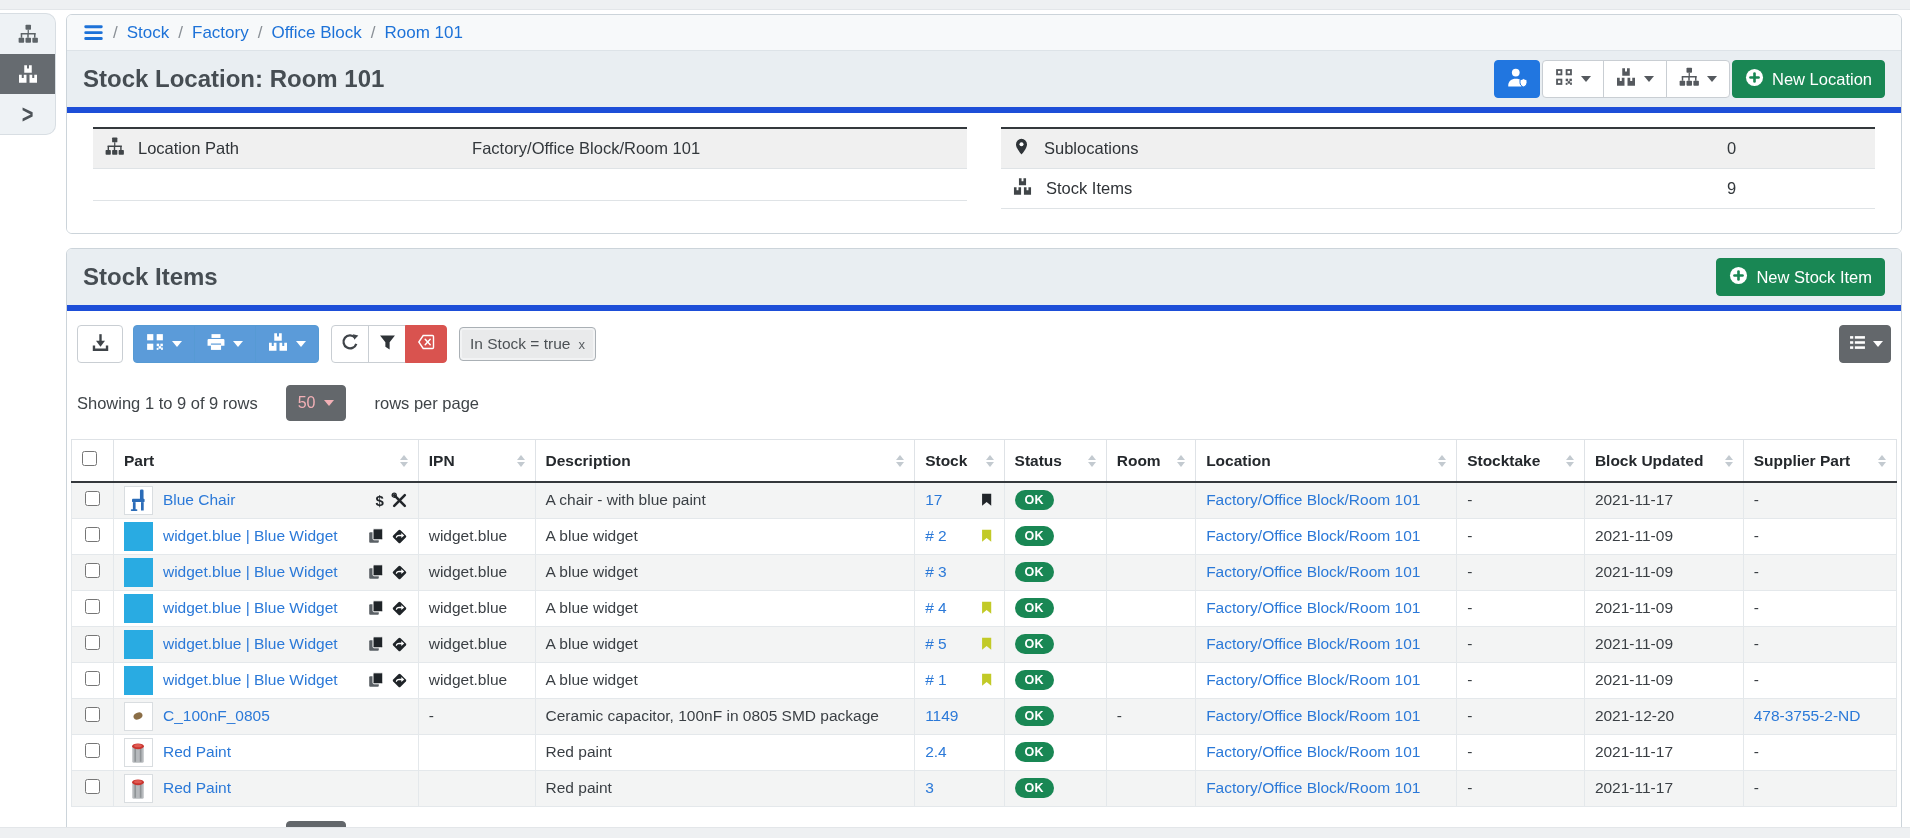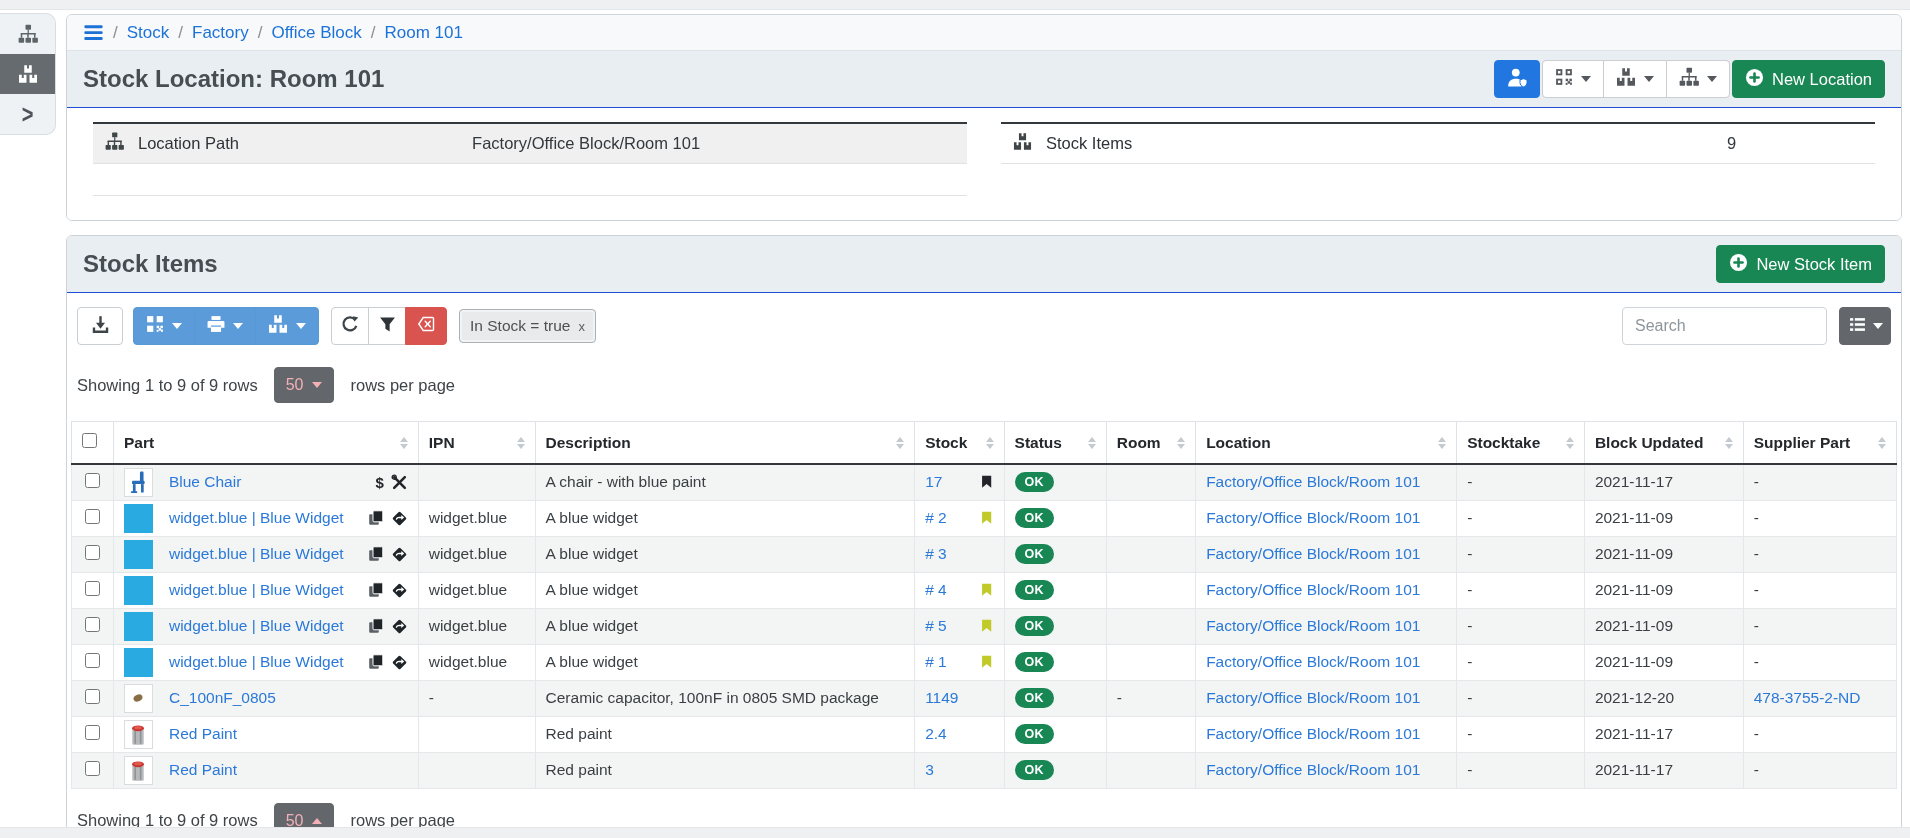--- a/index.html
+++ b/index.html
@@ -18,21 +18,21 @@
   .chevron-text { font-size:20px; font-weight:600; color:#4d5archive358; transform:scaleY(1.3); color:#4d5358; }
 
   
   .content { margin:4px 8px 0 66px; }
   .card { background:#fff; border:1px solid #ccd4da; border-radius:6px; overflow:hidden; }
 
   .breadcrumb-bar { background:#f7f9fa; padding:7px 16px; display:flex; align-items:center; gap:9px; font-size:17px; }
   .breadcrumb-bar a { color:#1d72d8; text-decoration:none; }
   .crumb-sep { color:#8a9096; }
 
-  .panel-header { background:#e9eef2; border-top:1px solid #dde3e8; border-bottom:1px solid #1d4ed8;
+  .panel-header { background:#e9eef2; border-top:1px solid #dde3e8; border-bottom:6px solid #1d4ed8;
     padding:9px 16px; display:flex; align-items:center; }
   .panel-title { font-size:24px; font-weight:600; color:#464d53; }
   .spacer { flex:1; }
 
   
   .btn { height:38px; display:inline-flex; align-items:center; justify-content:center; gap:8px;
     border:1px solid #c9ced3; background:#fff; border-radius:4px; padding:0 12px; font-size:16px; cursor:pointer; }
   .btn-primary { background:#2176e0; border-color:#2176e0; color:#fff; }
   .btn-blue { background:#5b9bd9; border-color:#569ad4; color:#fff; }
   .btn-green { background:#198754; border-color:#198754; color:#fff; font-size:16.5px; }
@@ -58,38 +58,38 @@
   .dt-right td.val { width:160px; }
 
   
   .toolbar { display:flex; align-items:center; padding:14px 10px 12px 10px; gap:12px; }
   .chip { display:inline-flex; align-items:center; gap:8px; border:1px solid #aab0b5; background:#e9eaeb;
     border-radius:4px; padding:7px 10px; font-size:15.5px; color:#4c5155; box-shadow:0 0 0 2px #f2f3f4 inset; cursor:pointer; }
   .chip .chip-x { font-size:13px; color:#5a5f63; }
   .search-input { width:205px; height:38px; border:1px solid #ced4da; border-radius:4px; padding:0 12px; font-size:16px; color:#495057; }
   .search-input::placeholder { color:#8d959c; }
 
-  .showing-row { display:flex; align-items:center; gap:16px; padding:10px 10px 12px 10px; font-size:16.5px; color:#3f4448; }
+  .showing-row { display:flex; align-items:center; gap:28px; padding:10px 10px 12px 10px; font-size:16.5px; color:#3f4448; }
   .page-size-btn { height:36px; padding:0 11px; gap:9px; color:#f2b0b6; font-size:16px; }
 
   
   .table-wrap { padding:6px 4px 0 4px; }
   table.stock-table { width:100%; border-collapse:collapse; table-layout:fixed; font-size:15.5px; }
   .stock-table th { border:1px solid #dee2e6; border-bottom:2px solid #34383c; padding:11px 10px; text-align:left;
     font-weight:700; color:#24282c; cursor:pointer; }
   .stock-table td { border:1px solid #e4e8eb; padding:0 10px; height:36px; vertical-align:middle; color:#3a3f44; }
   .stock-table tbody tr:nth-child(odd) td { background:#f3f4f4; }
   .stock-table a { color:#2b79d8; text-decoration:none; }
   .th-inner { display:flex; align-items:center; }
   .sort-carets { margin-left:auto; display:flex; flex-direction:column; gap:2px; padding-left:6px; }
   .sort-carets i { display:block; width:0; height:0; border-left:4.5px solid transparent; border-right:4.5px solid transparent; }
   .sort-carets .up { border-bottom:5px solid #c3cad0; }
   .sort-carets .dn { border-top:5px solid #c3cad0; }
 
-  .cell-part { display:flex; align-items:center; gap:16px; }
+  .cell-part { display:flex; align-items:center; gap:10px; }
   .thumb { width:29px; height:29px; border:1px solid #d9dde0; background:#fff; display:flex; align-items:center; justify-content:center; flex:none; }
   .thumb.widget { background:#29abe2; border-color:#29abe2; }
   .part-icons { margin-left:auto; display:flex; gap:7px; align-items:center; color:#212529; }
   .dollar-glyph { font-weight:700; font-size:15px; color:#212529; }
   .cell-stock { display:flex; align-items:center; }
   .cell-stock .flag { margin-left:auto; }
   .badge-ok { display:inline-block; background:#198754; color:#fff; border-radius:11px; padding:3px 10px; font-size:12.5px; font-weight:700; letter-spacing:.3px; }
 
   input[type="checkbox"] { width:15px; height:15px; cursor:pointer; }
   .chk-cell { text-align:center; }
@@ -245,20 +245,32 @@
           <td>Factory/Office Block/Room 101</td>
         </tr>
         <tr>
               <td class="empty" colspan="2"></td>
             </tr>
       </tbody>
         </table>
 
       <table class="detail-table dt-right">
         <tbody>
+            <tr class="shaded">
+          <td>
+            <span class="detail-label">
+              <span><svg width="17" height="19" viewBox="0 0 16 16" xmlns="http://www.w3.org/2000/svg">
+                      <path d="M8 0.8a5.2 5.2 0 0 1 5.2 5.2c0 3.9-5.2 9.5-5.2 9.5S2.8 9.9 2.8 6A5.2 5.2 0 0 1 8 0.8z" fill="#2f3438"></path>
+                      <circle cx="8" cy="5.9" r="1.9" fill="#fff"></circle>
+                    </svg></span>
+              <span>Sublocations</span>
+            </span>
+          </td>
+          <td class="val">0</td>
+        </tr>
         <tr>
           <td>
             <span class="detail-label">
               <span><svg width="19" height="19" viewBox="0 0 16 16" xmlns="http://www.w3.org/2000/svg">
                       <g fill="#404548">
                         <path d="M5 1h2.2v2.6h1.6V1H11v6H5zM0.8 8.6H3v2.6h1.6V8.6h2.2v6.4H0.8zM9.2 8.6h2.2v2.6H13V8.6h2.2v6.4H9.2z"></path>
                       </g>
                     </svg></span>
               <span>Stock Items</span>
             </span>
@@ -360,21 +372,20 @@
                   <line x1="12.2" y1="5.2" x2="7.2" y2="10.8"></line>
                 </g>
               </svg></span>
         </button>
       </div>
       <div class="chip">
         <span>In Stock = true</span>
         <span class="chip-x">x</span>
       </div>
       <div class="spacer"></div>
-      <input class="search-input" placeholder="Search" style="">
       <button class="btn btn-dark" style="width:52px;padding:0;gap:6px;">
         <span><svg width="19" height="17" viewBox="0 0 16 16" xmlns="http://www.w3.org/2000/svg">
               <g fill="#ffffff">
                 <rect x="1" y="2" width="3" height="2.4"></rect>
                 <rect x="5.5" y="2" width="9.5" height="2.4"></rect>
                 <rect x="1" y="6.8" width="3" height="2.4"></rect>
                 <rect x="5.5" y="6.8" width="9.5" height="2.4"></rect>
                 <rect x="1" y="11.6" width="3" height="2.4"></rect>
                 <rect x="5.5" y="11.6" width="9.5" height="2.4"></rect>
               </g>

